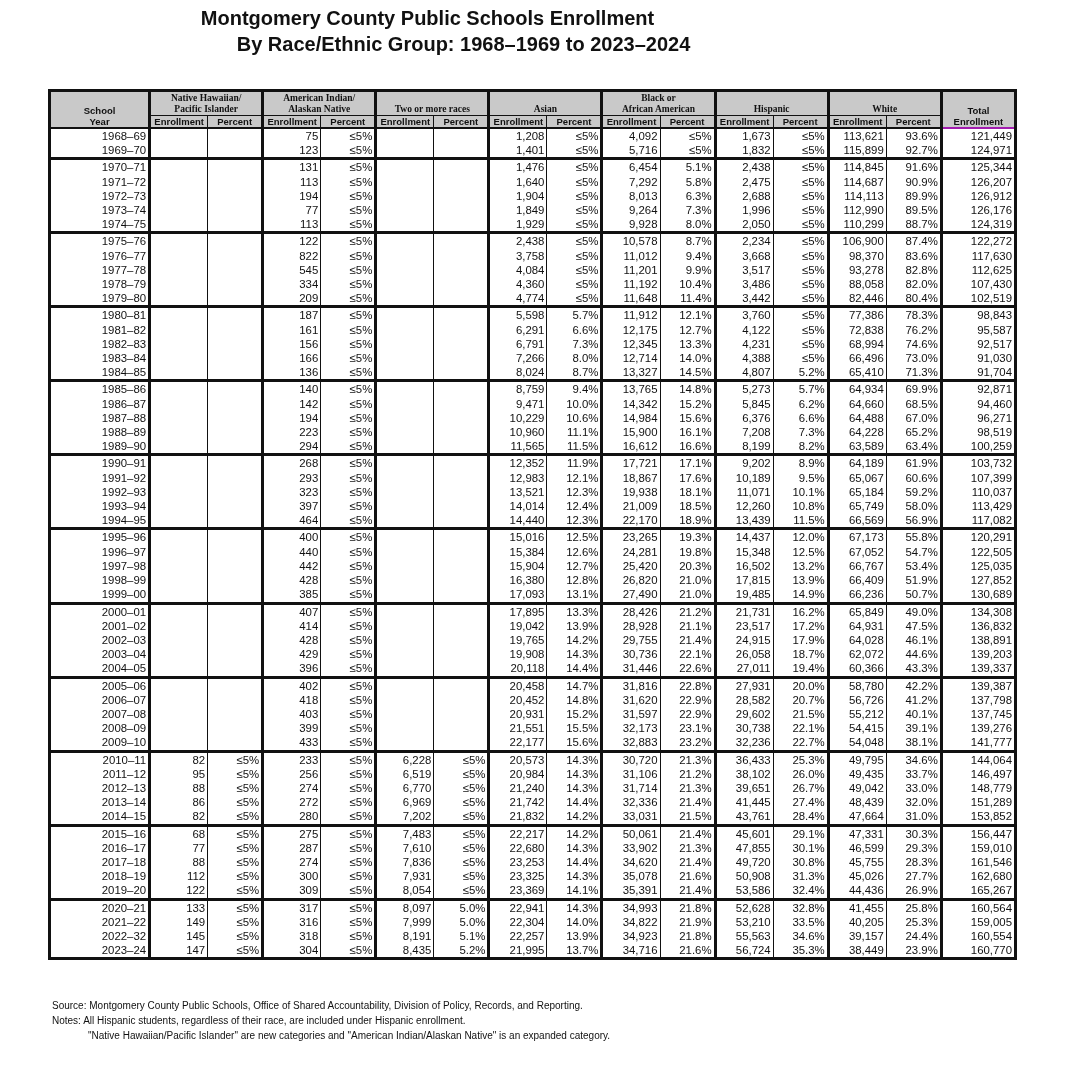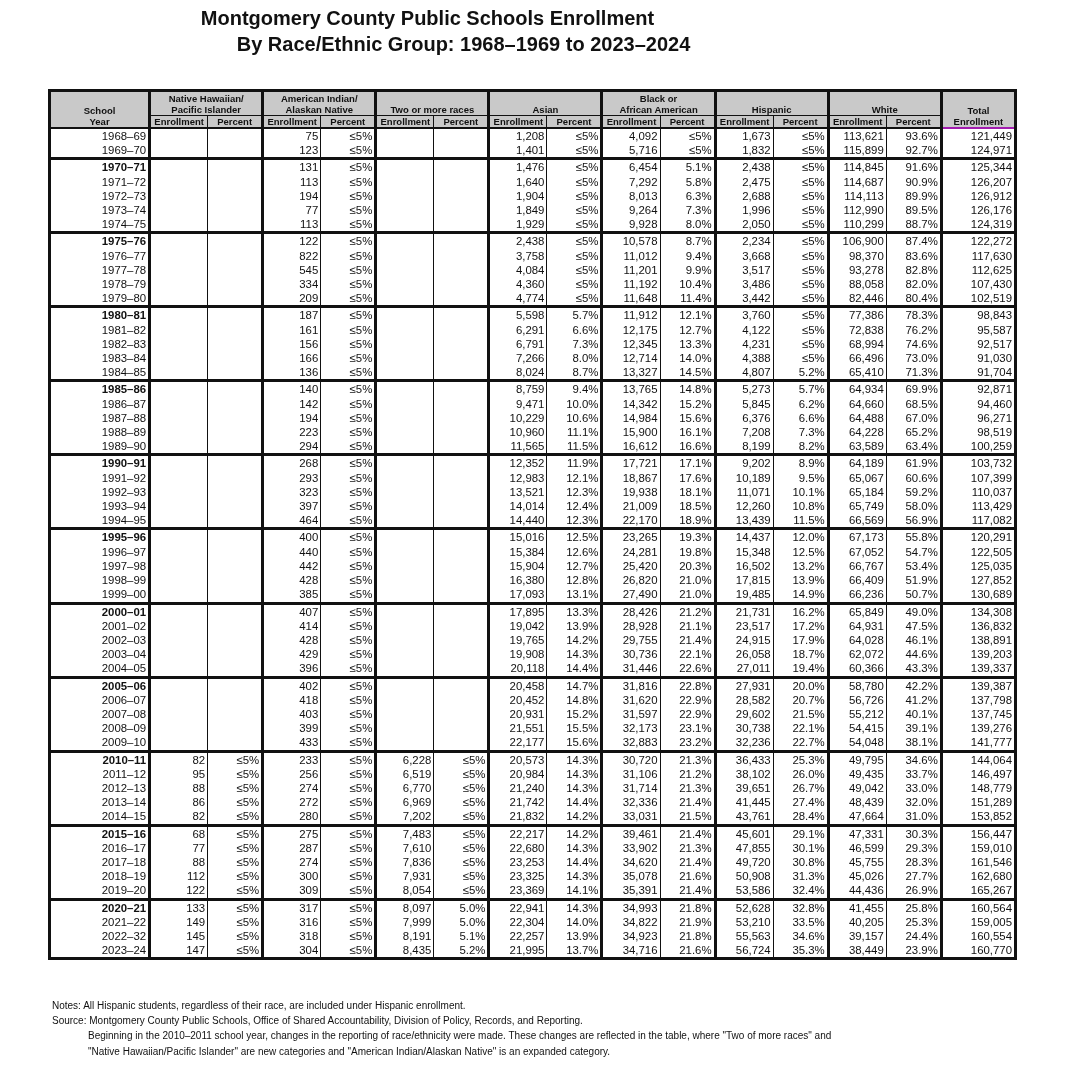--- a/index.html
+++ b/index.html
@@ -9,34 +9,34 @@
            font-weight:bold; font-size:20px; line-height:24px; color:#111; }
   .t1 { top:6px; } .t2 { top:32px;padding-left:36px; }
   table.enr { position:absolute; left:48px; top:89px; border-collapse:collapse;
               border:3px solid #111; table-layout:fixed; width:969px; }
   table.enr col.c0 { width:100px; }
   table.enr col.ce { width:58px; }
   table.enr col.cp { width:55px; }
   table.enr col.ct { width:74px; }
   table.enr th { background:#c9c9c9; font-size:9.5px; font-weight:bold; color:#111;
                  padding:0; line-height:11px; text-align:center; }
-  th.grp { height:23px; vertical-align:bottom; padding-bottom:1px; }
+  th.grp { height:23px; vertical-align:bottom; padding-bottom:1px;font-family:Liberation Serif, serif; }
   th.sub { height:11px; border-top:1px solid #111; border-bottom:2px solid #111; }
   th.sub.e { border-right:1px solid #111; }
   th.sub.p { border-right:3px solid #111; }
   th.yr { border-right:3px solid #111; border-bottom:2px solid #111; vertical-align:bottom; }
   th.grp { border-right:3px solid #111; }
   th.tot { border-bottom:2px solid #a21caf; vertical-align:bottom; }
   table.enr td { font-size:11.4px; line-height:14.2px; height:14.2px; padding:0 2px 0 0;
                  text-align:right; white-space:nowrap; overflow:hidden; }
   td.yr { text-align:center; border-right:3px solid #111; padding:0; }
   td.e { border-right:1px solid #111; }
   td.p { border-right:3px solid #111; }
   tr.gstart td { border-top:3px solid #111; }
-  tr.gstart td.yr { font-weight:bold; }
+  tr.gstart td.yr { font-weight:normal; }
   .notes { position:absolute; left:52px; top:998px; font-size:10px; line-height:15.2px; color:#111; }
   .notes .ind { padding-left:36px; }
 </style>
 </head>
 <body>
 
 <div class="title t1">Montgomery County Public Schools Enrollment</div>
 <div class="title t2">By Race/Ethnic Group: 1968–1969 to 2023–2024</div>
 
 <table class="enr">
@@ -964,21 +964,21 @@
       <tr class="gstart">
         <td class="yr">2015–16</td>
         <td class="e">68</td>
         <td class="p">≤5%</td>
         <td class="e">275</td>
         <td class="p">≤5%</td>
         <td class="e">7,483</td>
         <td class="p">≤5%</td>
         <td class="e">22,217</td>
         <td class="p">14.2%</td>
-        <td class="e">39,461</td>
+        <td class="e">50,061</td>
         <td class="p">21.4%</td>
         <td class="e">45,601</td>
         <td class="p">29.1%</td>
         <td class="e">47,331</td>
         <td class="p">30.3%</td>
         <td>156,447</td>
       </tr>
       <tr>
         <td class="yr">2016–17</td>
         <td class="e">77</td>
@@ -1120,17 +1120,16 @@
         <td class="e">56,724</td>
         <td class="p">35.3%</td>
         <td class="e">38,449</td>
         <td class="p">23.9%</td>
         <td>160,770</td>
       </tr>
     </tbody>
 </table>
 
 <div class="notes">
+  <div>Source: Montgomery County Public Schools, Office of Shared Accountability, Division of Policy, Records, and Reporting.</div>
   <div><span>Notes:</span> <span>All Hispanic students, regardless of their race, are included under Hispanic enrollment.</span></div>
-  <div>Source: Montgomery County Public Schools, Office of Shared Accountability, Division of Policy, Records, and Reporting.</div>
-  <div class="ind">Beginning in the 2010–2011 school year, changes in the reporting of race/ethnicity were made.  These changes are reflected in the table, where "Two of more races" and</div>
   <div class="ind">"Native Hawaiian/Pacific Islander" are new categories and "American Indian/Alaskan Native" is an expanded category.</div>
 </div>
 
 </body></html>

